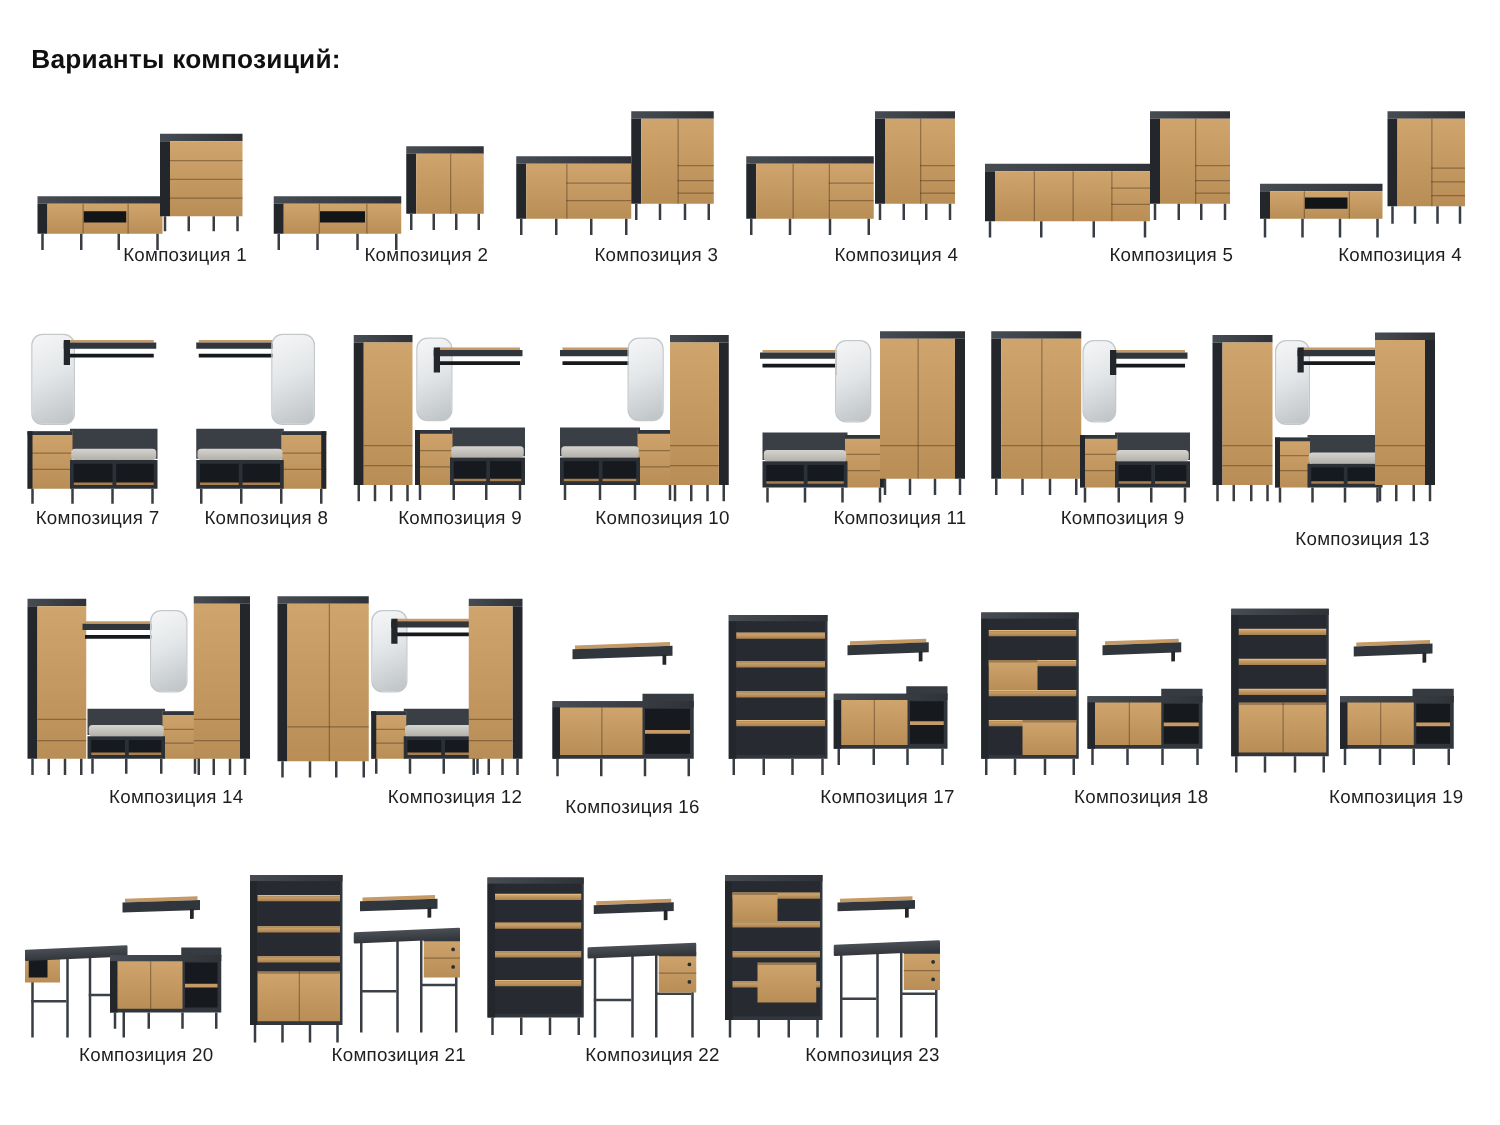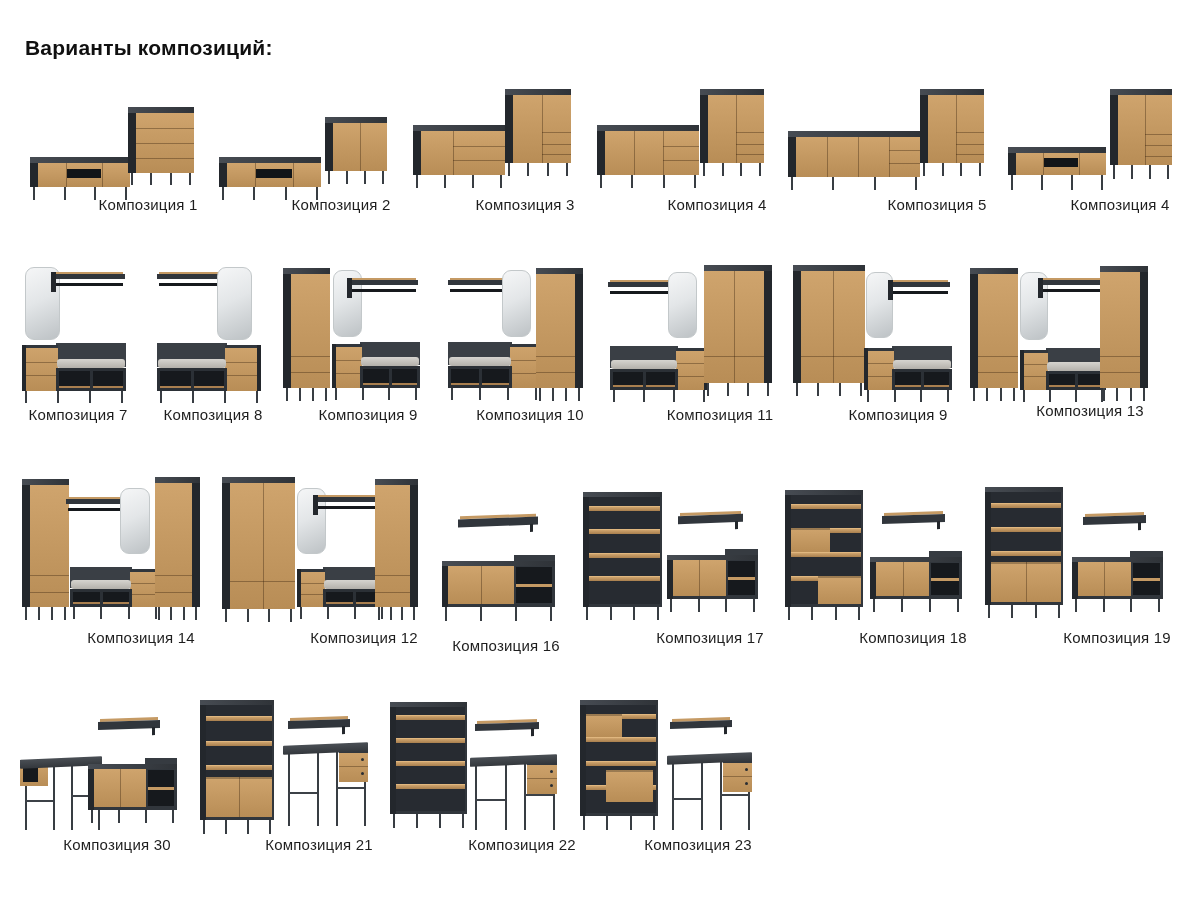--- a/index.html
+++ b/index.html
@@ -511,21 +511,21 @@
             <div class="abs" style="left: 0px; top: 6px; width: 40px; height: 116px; background: linear-gradient(rgb(207, 164, 109), rgb(184, 141, 86));">
               <div class="abs" style="left: 0px; top: 72%; width: 100%; height: 1px; background: rgba(55, 33, 12, 0.38);"></div>
               <div class="abs" style="left: 0px; top: 86%; width: 100%; height: 1px; background: rgba(55, 33, 12, 0.38);"></div>
             </div>
             <div class="abs" style="left: 3px; top: 122px; width: 2px; height: 13px; background: rgb(56, 61, 67);"></div>
             <div class="abs" style="left: 16.3333px; top: 122px; width: 2px; height: 13px; background: rgb(56, 61, 67);"></div>
             <div class="abs" style="left: 29.6667px; top: 122px; width: 2px; height: 13px; background: rgb(56, 61, 67);"></div>
             <div class="abs" style="left: 43px; top: 122px; width: 2px; height: 13px; background: rgb(56, 61, 67);"></div>
           </div>
         </div>
-        <figcaption class="cap" style="left: 122px; top: 144px;">Композиция 13</figcaption>
+        <figcaption class="cap" style="left: 122px; top: 165px;">Композиция 13</figcaption>
       </figure>
       <figure class="tile" style="left: 20px; top: 473px; width: 310px; height: 178px;">
         <div class="scene">
           <div class="abs" style="left: 2px; top: 6px; width: 47px; height: 141px;">
             <div class="abs" style="left: 0px; top: 0px; width: 47px; height: 6px; background: linear-gradient(90deg, rgb(71, 76, 83), rgb(47, 51, 56));"></div>
             <div class="abs" style="left: 0px; top: 6px; width: 8px; height: 122px; background: rgb(35, 39, 44);"></div>
             <div class="abs" style="left: 8px; top: 6px; width: 39px; height: 122px; background: linear-gradient(rgb(207, 164, 109), rgb(184, 141, 86));">
               <div class="abs" style="left: 0px; top: 74%; width: 100%; height: 1px; background: rgba(55, 33, 12, 0.38);"></div>
               <div class="abs" style="left: 0px; top: 88%; width: 100%; height: 1px; background: rgba(55, 33, 12, 0.38);"></div>
             </div>
@@ -824,21 +824,21 @@
             </div>
             <div class="abs" style="left: 59.62px; top: 6px; right: 3px; height: 36px; background: rgb(22, 25, 29);">
               <div class="abs" style="left: 0px; top: 46%; width: 100%; height: 3px; background: rgb(197, 154, 100);"></div>
             </div>
             <div class="abs" style="left: 3px; top: 46px; width: 2px; height: 13px; background: rgb(56, 61, 67);"></div>
             <div class="abs" style="left: 30px; top: 46px; width: 2px; height: 13px; background: rgb(56, 61, 67);"></div>
             <div class="abs" style="left: 57px; top: 46px; width: 2px; height: 13px; background: rgb(56, 61, 67);"></div>
             <div class="abs" style="left: 84px; top: 46px; width: 2px; height: 13px; background: rgb(56, 61, 67);"></div>
           </div>
         </div>
-        <figcaption class="cap" style="left: 97px; top: 142px;">Композиция 30</figcaption>
+        <figcaption class="cap" style="left: 97px; top: 142px;">Композиция 20</figcaption>
       </figure>
       <figure class="tile" style="left: 200px; top: 694px; width: 310px; height: 164px;">
         <div class="scene">
           <div class="abs" style="left: 0px; top: 6px; width: 74px; height: 134px;">
             <div class="abs" style="left: 0px; top: 0px; width: 100%; height: 120px; background: rgb(49, 54, 60);"></div>
             <div class="abs" style="left: 0px; top: 0px; width: 100%; height: 5px; background: linear-gradient(90deg, rgb(71, 76, 83), rgb(47, 51, 56));"></div>
             <div class="abs" style="left: 0px; top: 5px; width: 6px; height: 115px; background: rgb(35, 39, 44);"></div>
             <div class="abs" style="left: 6px; top: 5px; width: 66px; height: 112px; background: rgb(39, 43, 49);">
               <div class="abs" style="left: 0px; top: 10%; width: 100%; height: 4px; border-top: 1px solid rgb(224, 183, 127); background: linear-gradient(rgb(207, 164, 109), rgb(168, 127, 78));"></div>
               <div class="abs" style="left: 0px; top: 32%; width: 100%; height: 4px; border-top: 1px solid rgb(224, 183, 127); background: linear-gradient(rgb(207, 164, 109), rgb(168, 127, 78));"></div>

